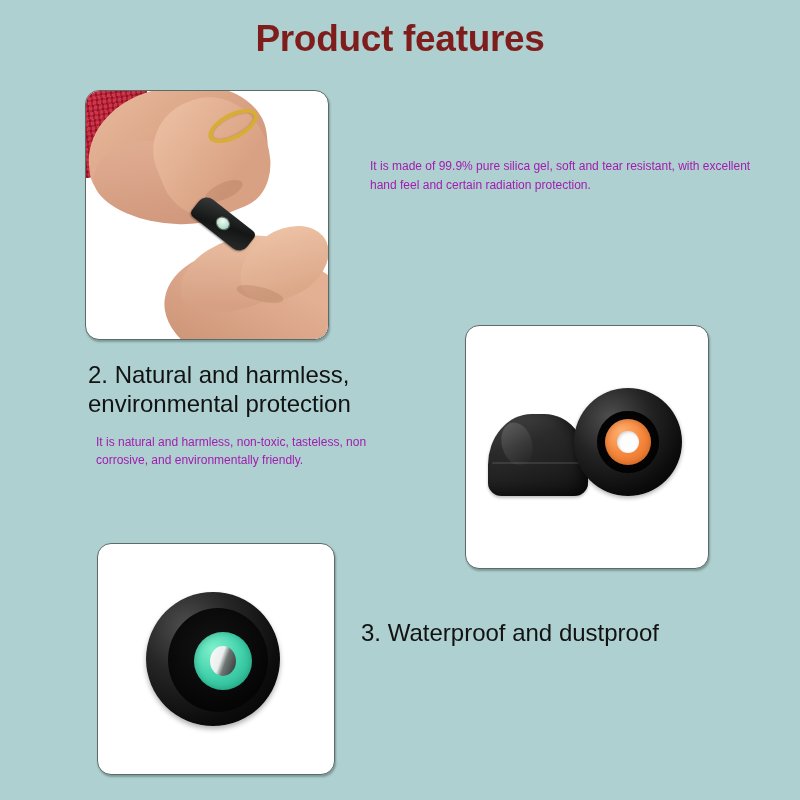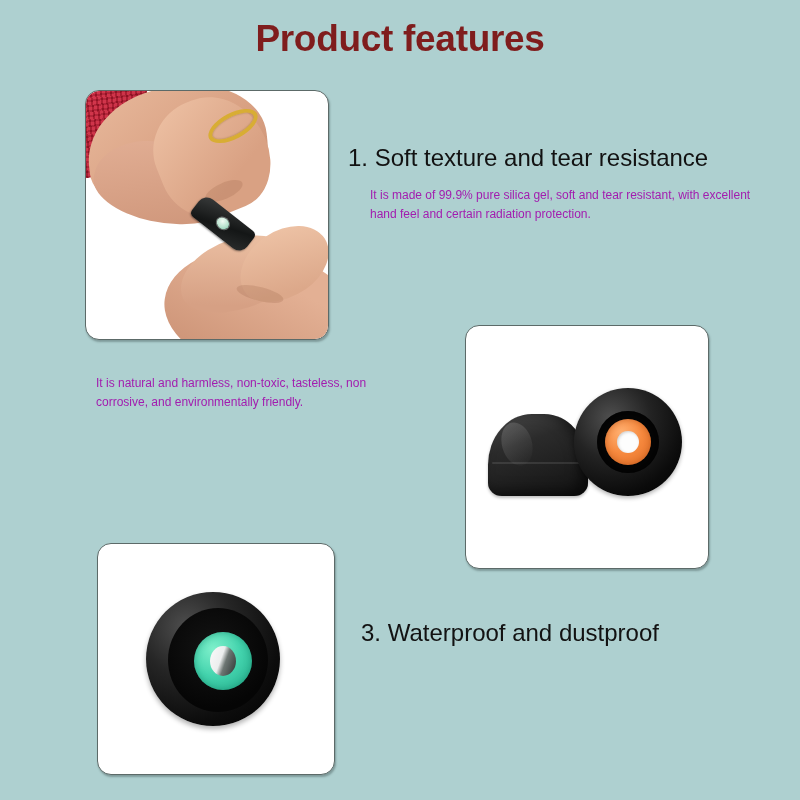--- a/index.html
+++ b/index.html
@@ -293,25 +293,26 @@
       <div class="hand hand-lower-palm"></div>
       <div class="hand hand-lower-index"></div>
       <div class="hand hand-lower-thumb"></div>
       <div class="knuckle-shade" style="left:150px;top:196px;width:48px;height:14px;transform:rotate(14deg);"></div>
 
       <div class="silicone-strip"></div>
     </div>
   </div>
 
   <div class="feature" id="feature-1">
-    <p class="feature-heading">1. Soft texture and tear resistance</p>
     <p class="feature-body">It is made of 99.9% pure silica gel, soft and tear resistant, with excellent hand feel and certain radiation protection.</p>
   </div>
 
   <div class="feature" id="feature-2">
+    <p class="feature-heading">2. Natural and harmless,
+ environmental protection</p>
     <p class="feature-body">It is natural and harmless, non-toxic, tasteless, non corrosive, and environmentally friendly.</p>
   </div>
 
   <div class="photo-card" id="card-pair">
     <div class="photo-inner">
       <div class="tip-side"></div>
       <div class="tip-front">
         <div class="tip-front-bore">
           <div class="ring-orange"></div>
         </div>

